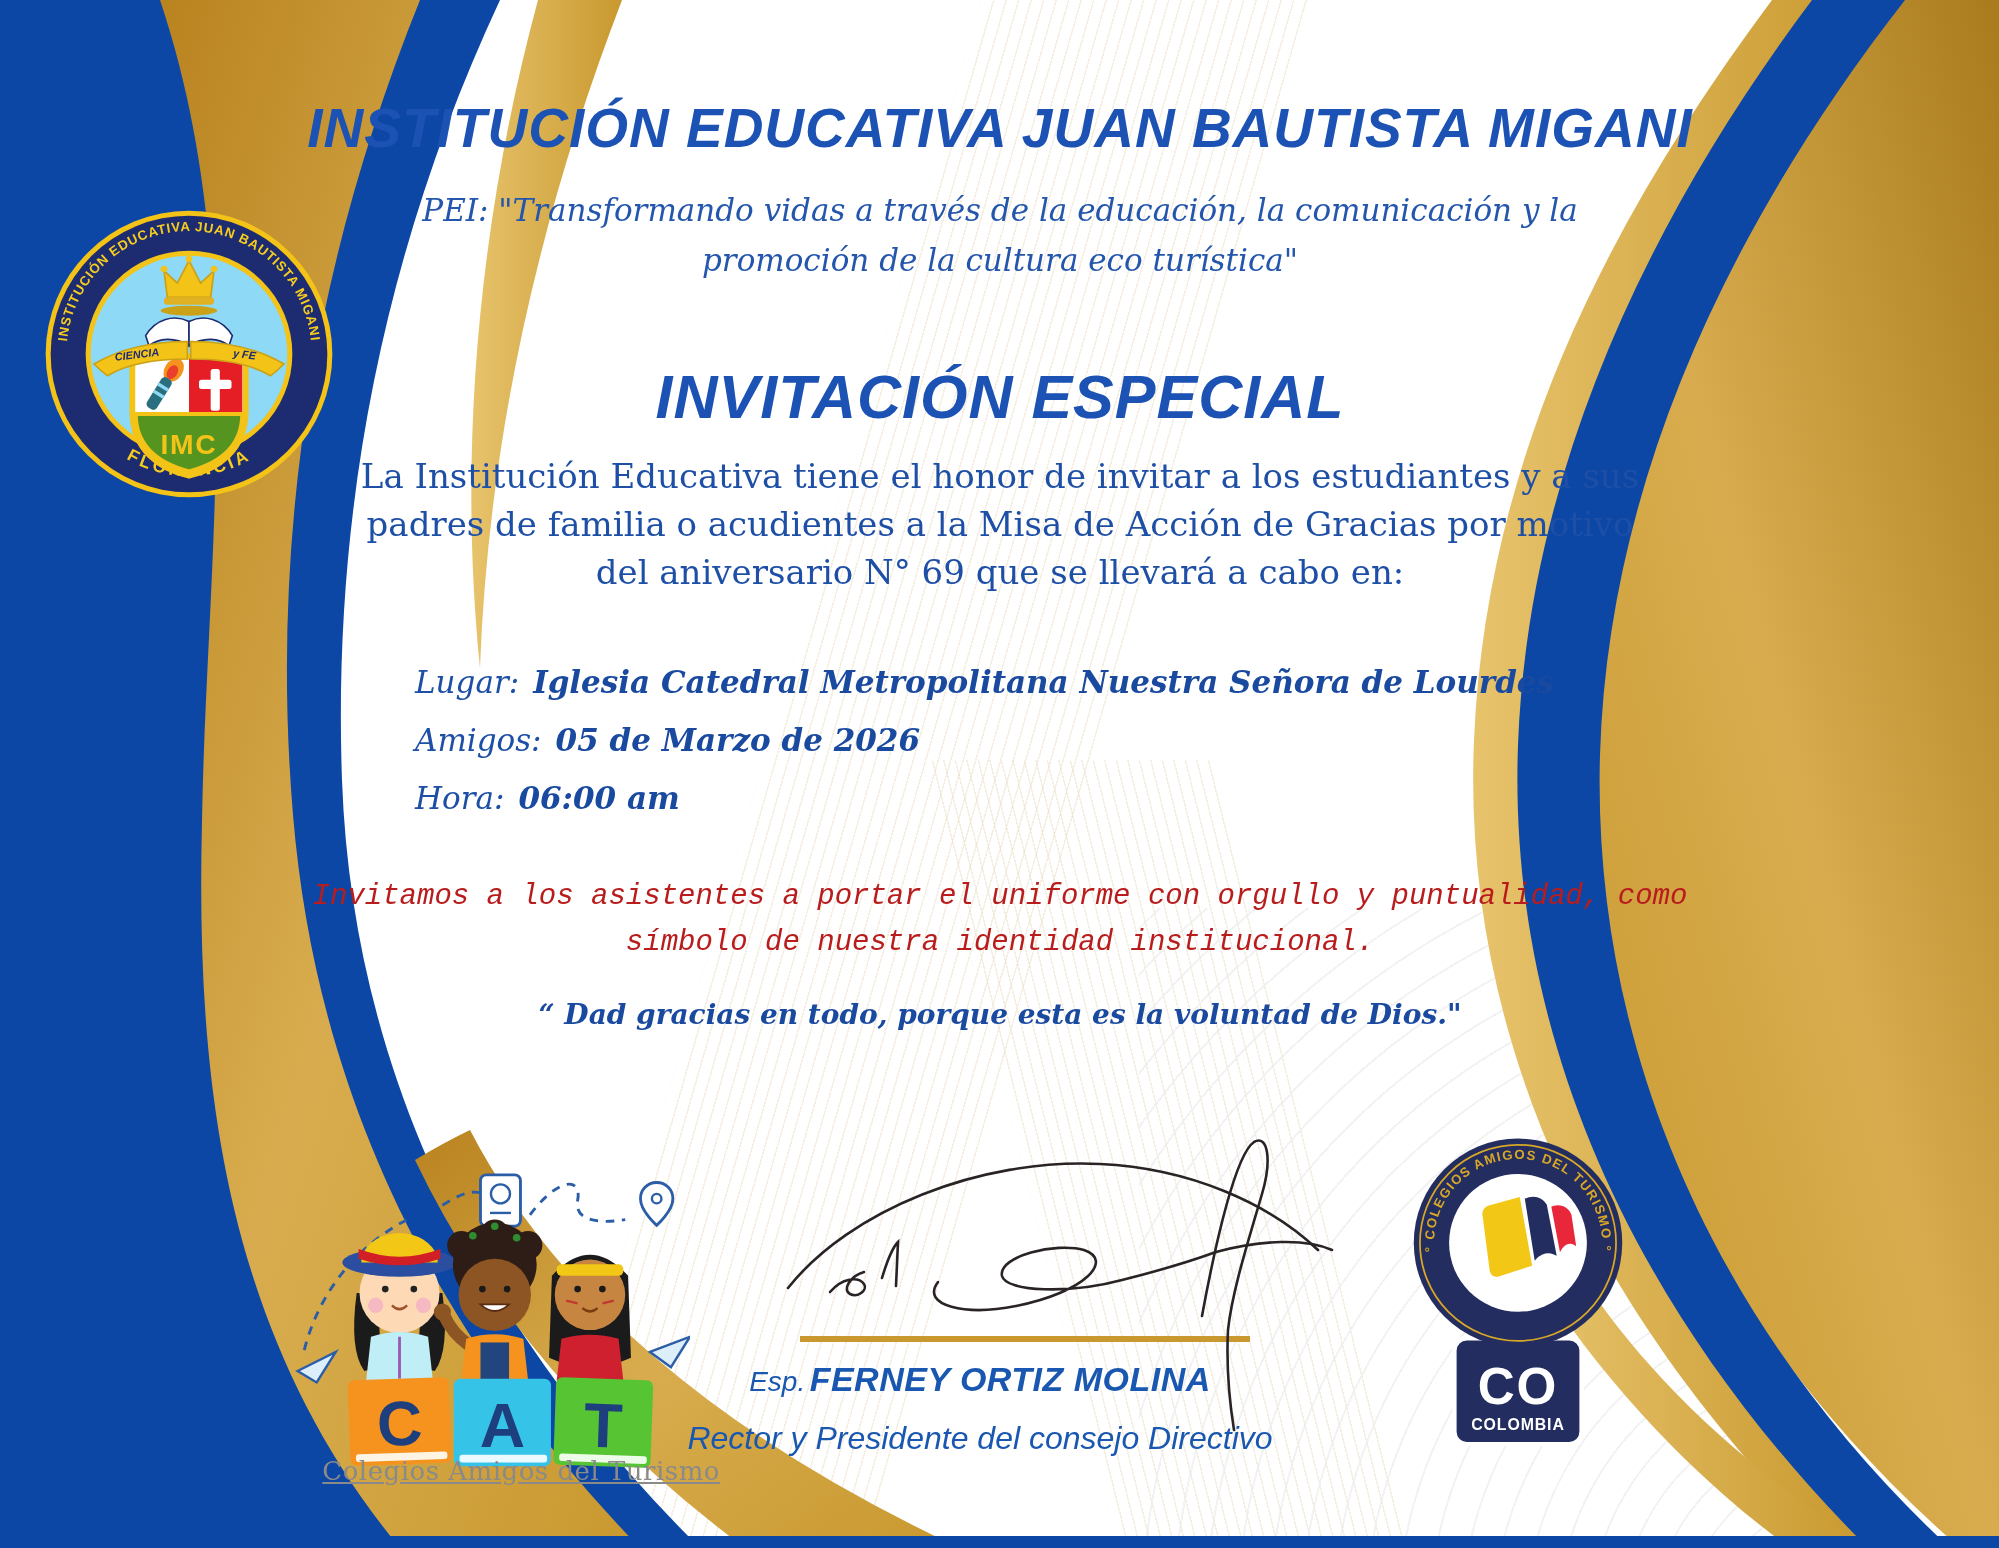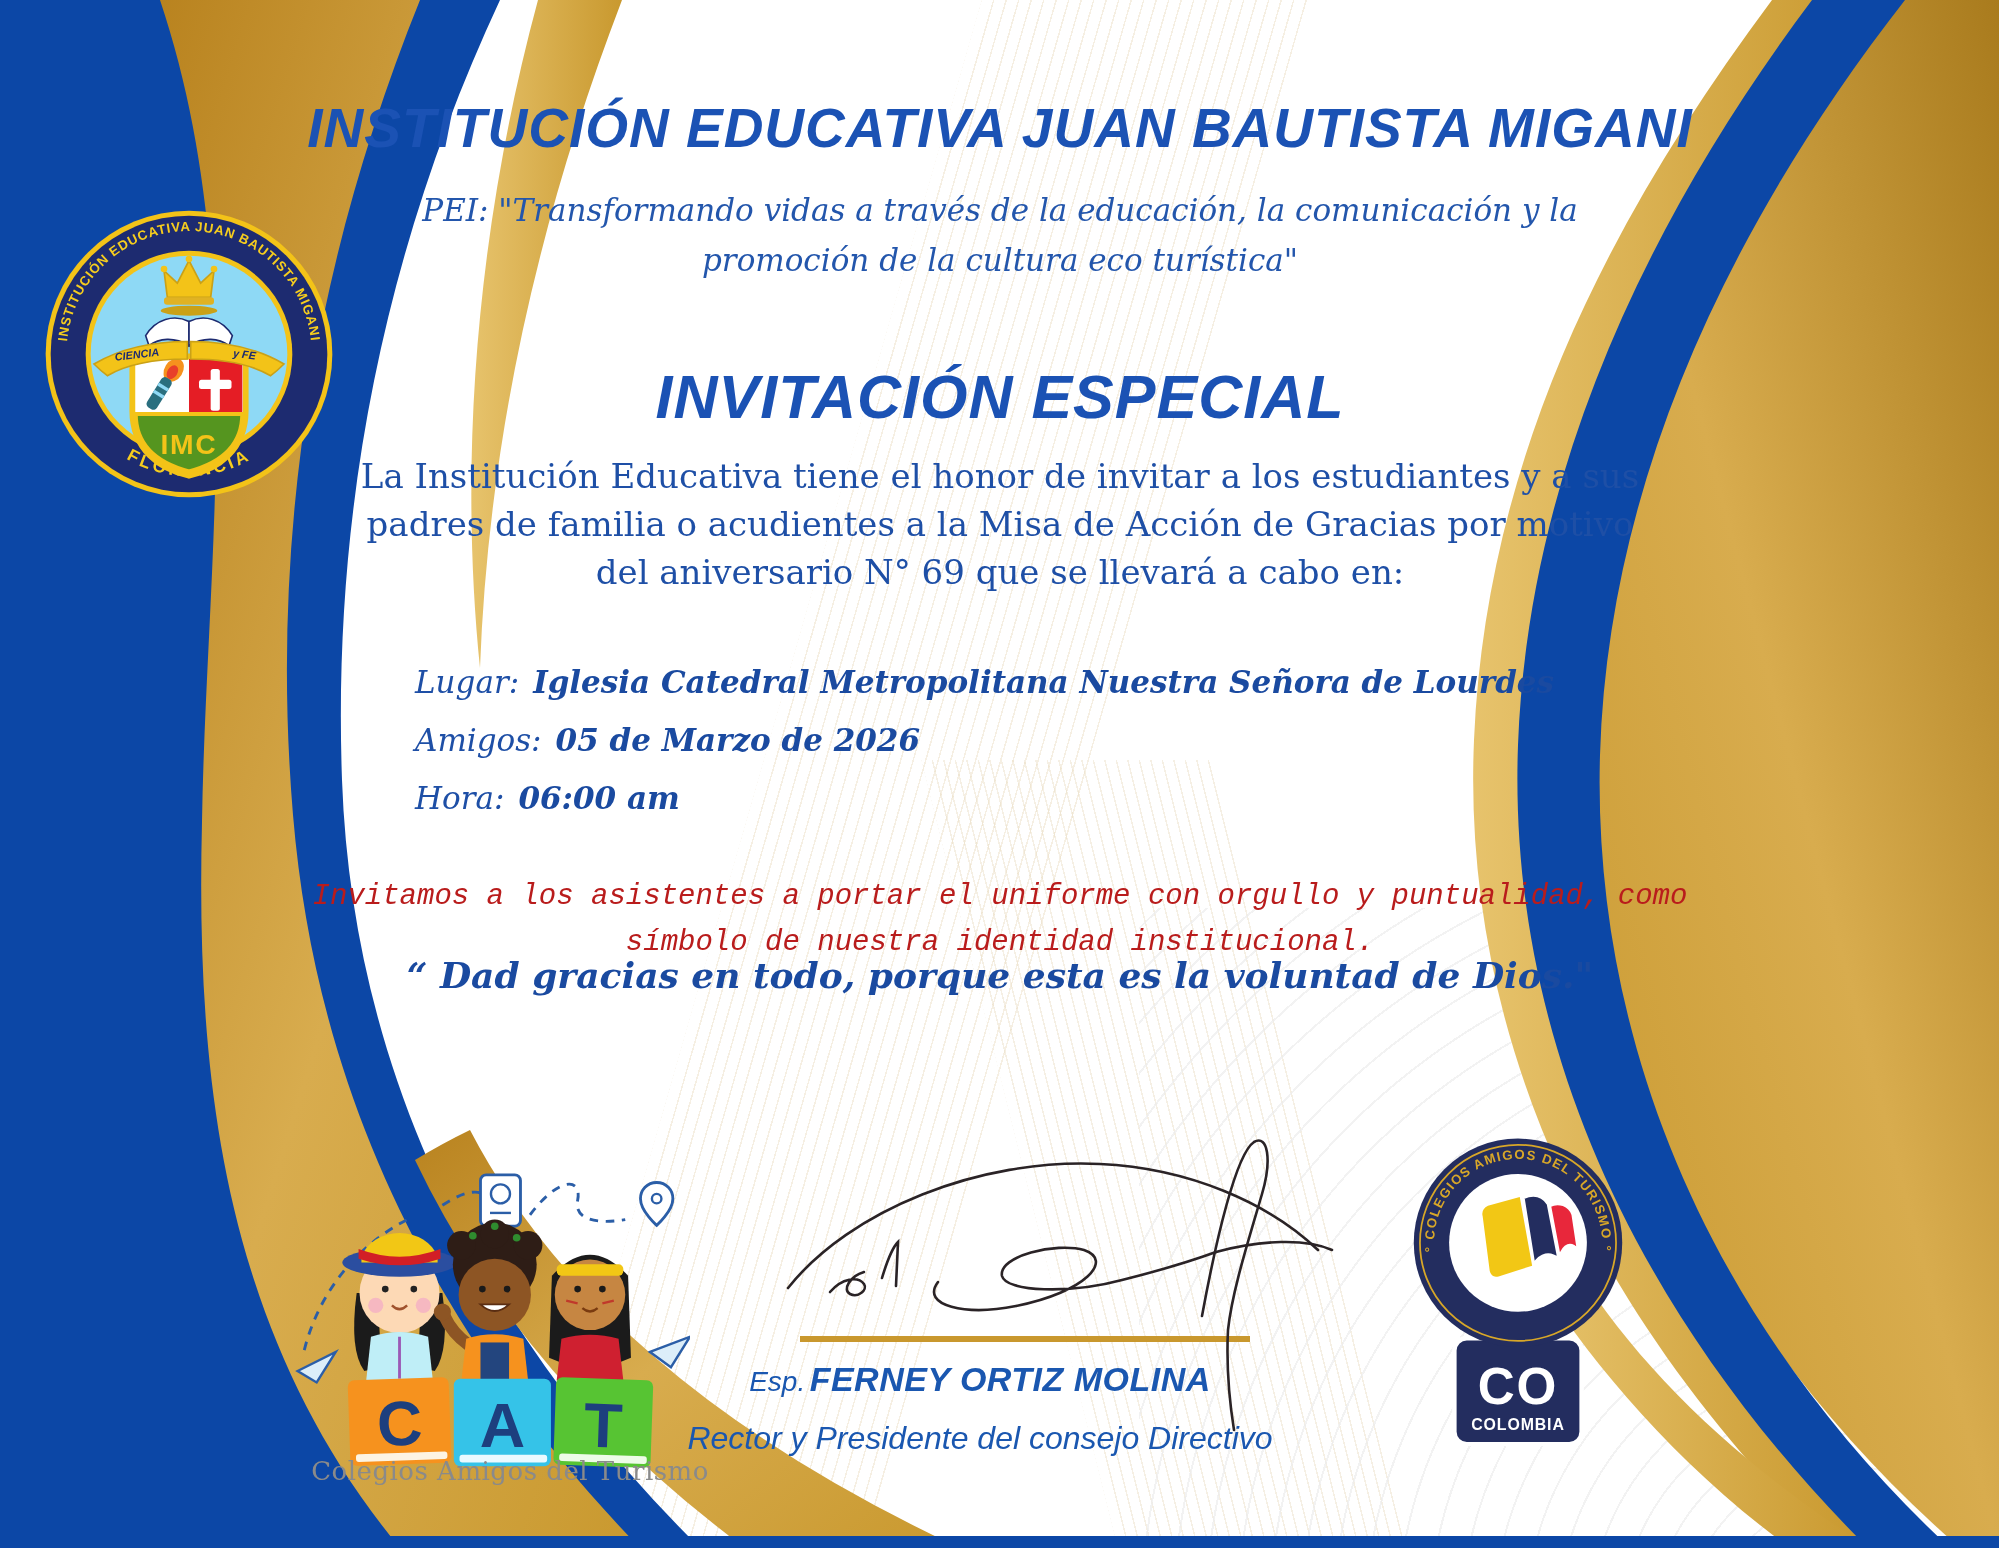--- a/index.html
+++ b/index.html
@@ -19,29 +19,29 @@
   .pei1{top:192px;} .pei2{top:242px;}
   .heading{top:362px;font-size:61px;font-weight:bold;font-style:italic;color:#1b52b4;letter-spacing:1px;}
   .body-line{font-family:"DejaVu Serif",serif;color:#1e4fa6;font-size:34px;}
   .b1{top:456px;} .b2{top:504px;} .b3{top:552px;}
   .details{position:absolute;left:415px;top:664px;}
   .drow{height:58px;font-family:"DejaVu Serif",serif;font-style:italic;color:#1e4fa6;font-size:31px;white-space:nowrap;}
   .dlabel{margin-right:14px;}
   .dvalue{font-weight:bold;color:#1a4aa0;}
   .note{font-family:Liberation Mono, monospace;font-style:italic;color:#b91c1c;font-size:29px;}
   .n1{top:880px;} .n2{top:926px;}
-  .quote{top:954px;font-family:"DejaVu Serif",serif;font-style:italic;font-weight:bold;color:#1a4aa0;font-size:36px;}
+  .quote{top:998px;font-family:"DejaVu Serif",serif;font-style:italic;font-weight:bold;color:#1a4aa0;font-size:28px;}
   .sig-line{position:absolute;left:800px;top:1336px;width:450px;height:6px;background:#c9982e;}
   .sig-name{position:absolute;left:600px;top:1360px;width:760px;text-align:center;color:#1a57b0;white-space:nowrap;}
   .sig-prefix{font-size:28px;font-style:italic;}
   .sig-fullname{font-size:34px;font-weight:bold;font-style:italic;letter-spacing:.5px;}
   .sig-role{position:absolute;left:600px;top:1420px;width:760px;text-align:center;color:#1a57b0;
     font-size:32px;font-style:italic;}
-  .cat-caption{position:absolute;left:300px;top:1456px;width:420px;text-align:center;
-    font-family:"DejaVu Serif",serif;color:#8a8a8a;font-size:26px;letter-spacing:.5px;}
+  .cat-caption{position:absolute;left:300px;top:1456px;width:420px;text-align:right;
+    font-family:"DejaVu Serif",serif;color:#8a8a8a;font-size:26px;letter-spacing:.5px;text-decoration:underline;}
   svg text{font-family:"Liberation Sans",sans-serif;}
 </style>
 </head>
 <body>
 
 <div class="waves1"></div>
 <div class="waves2"></div>
 <div class="rings"></div>
 
 <svg class="layer" viewBox="0 0 1999 1548" aria-hidden="true">

